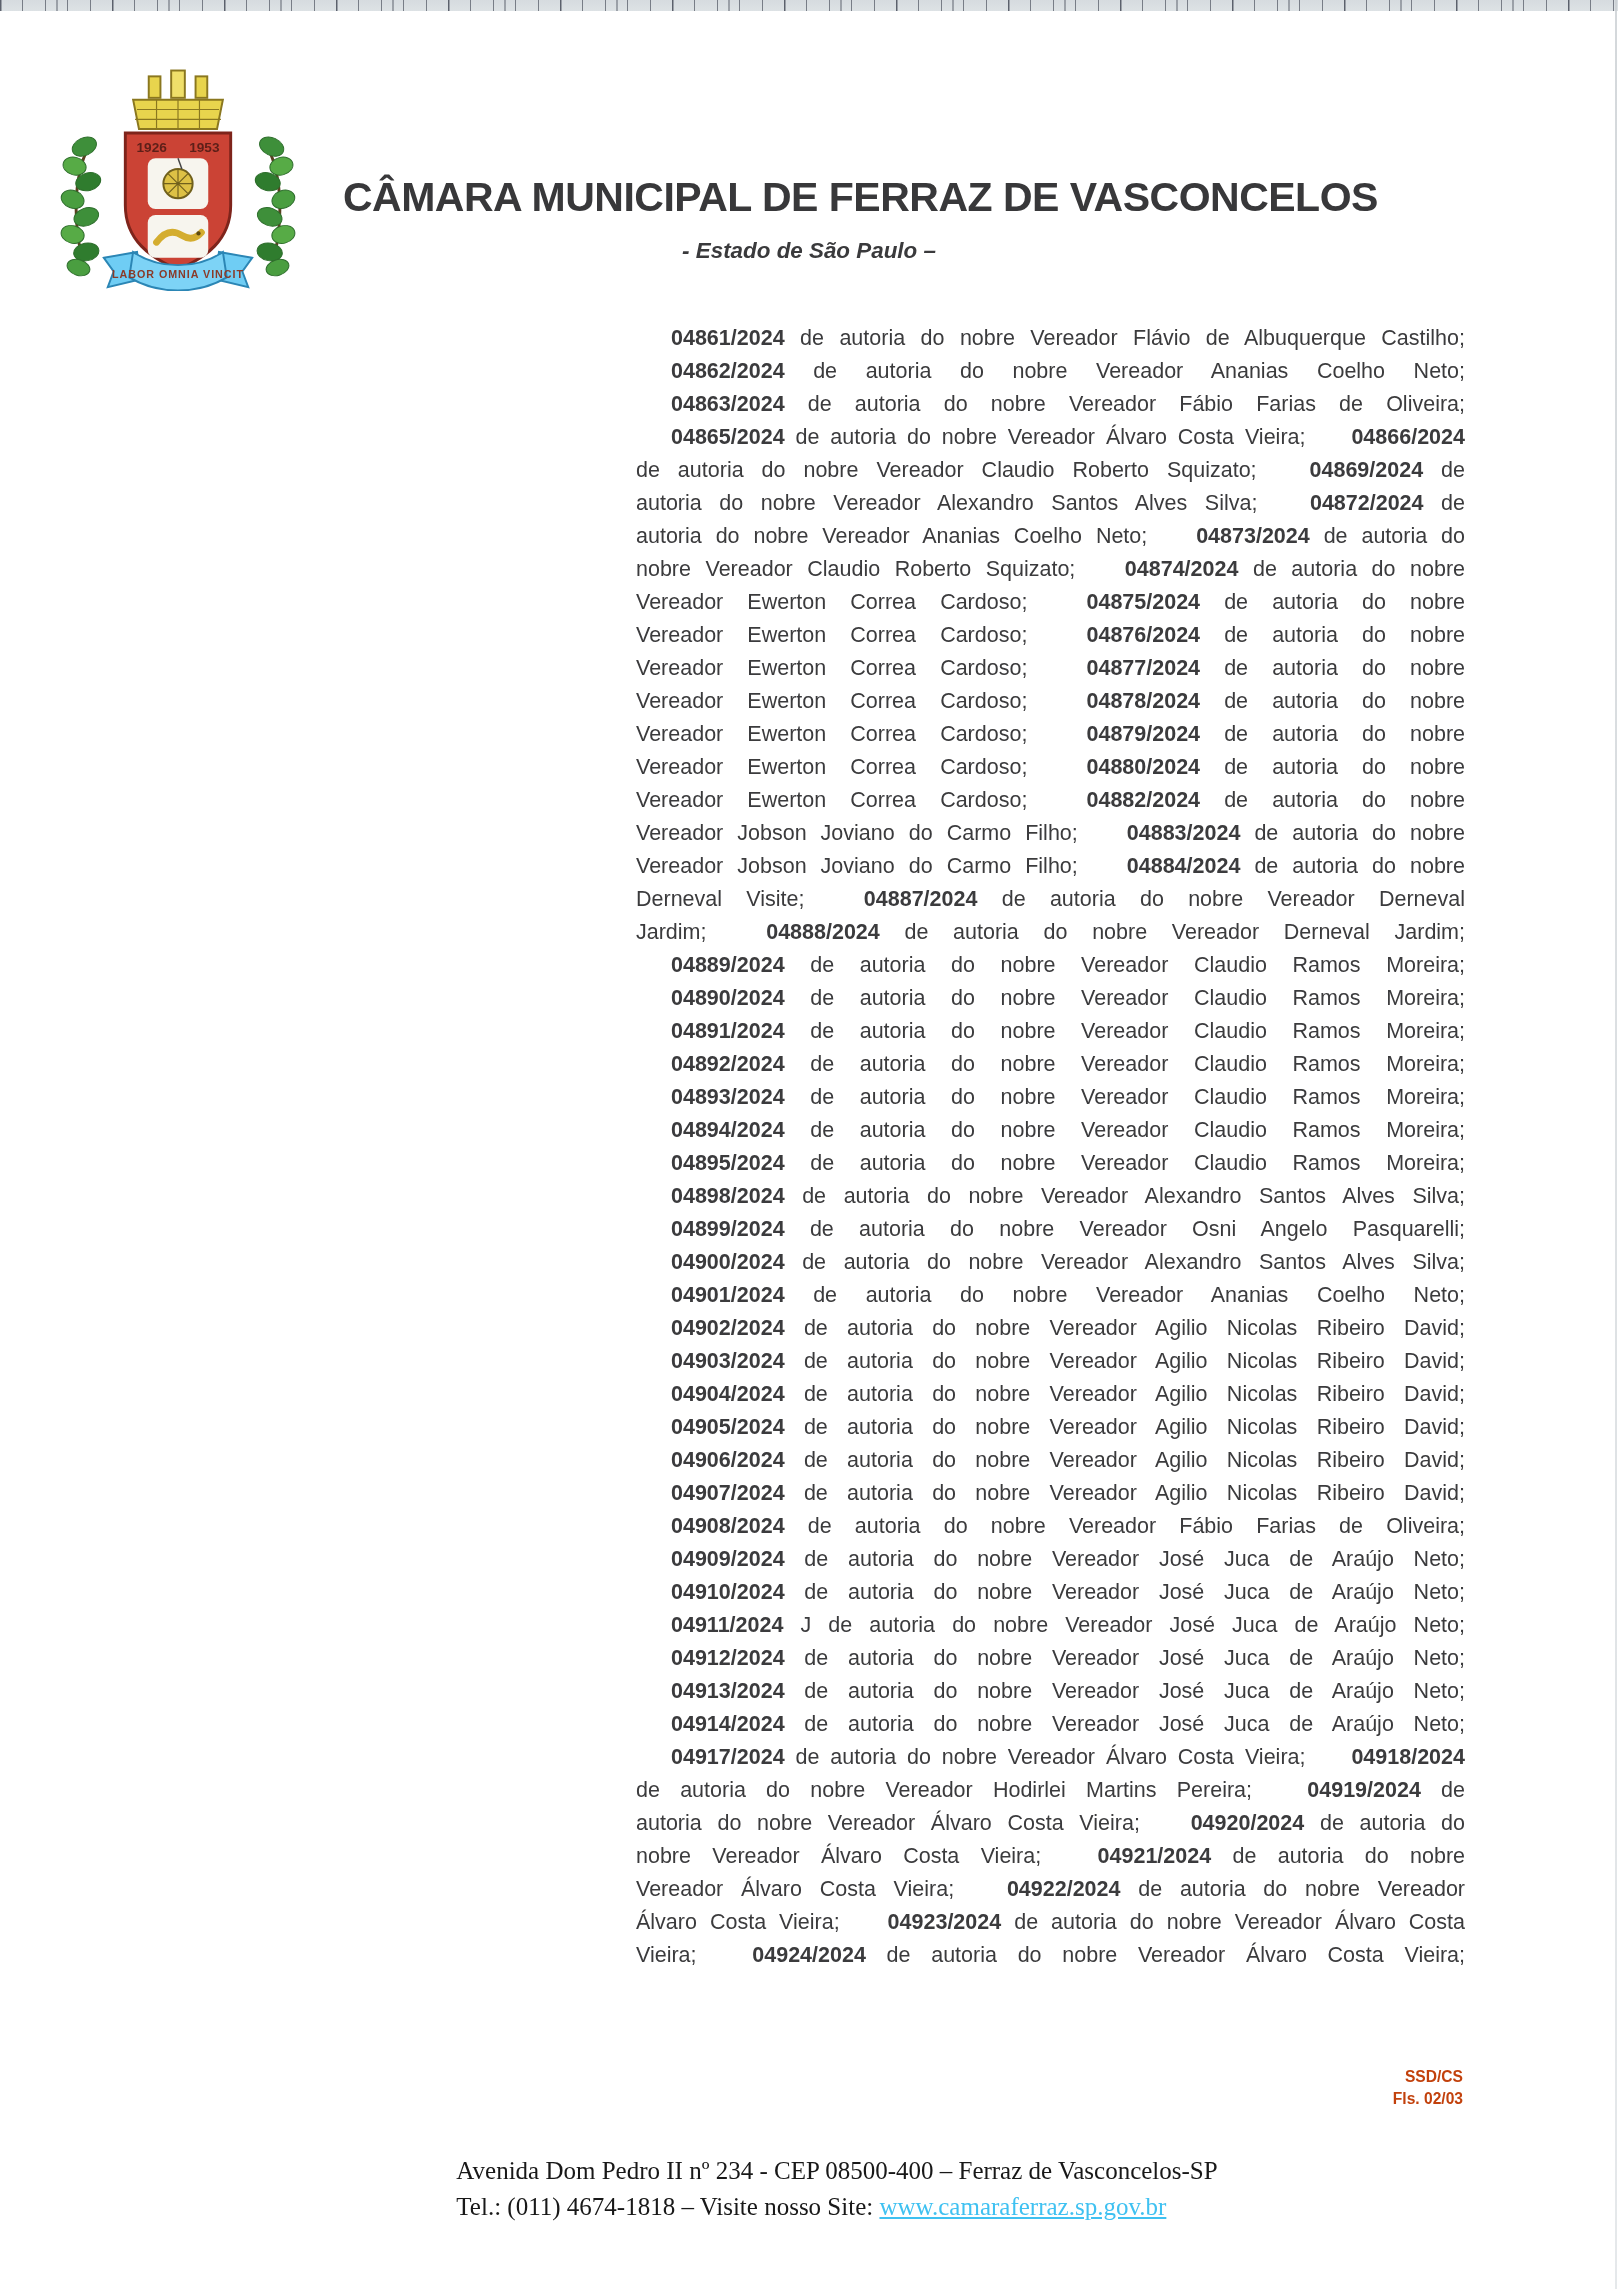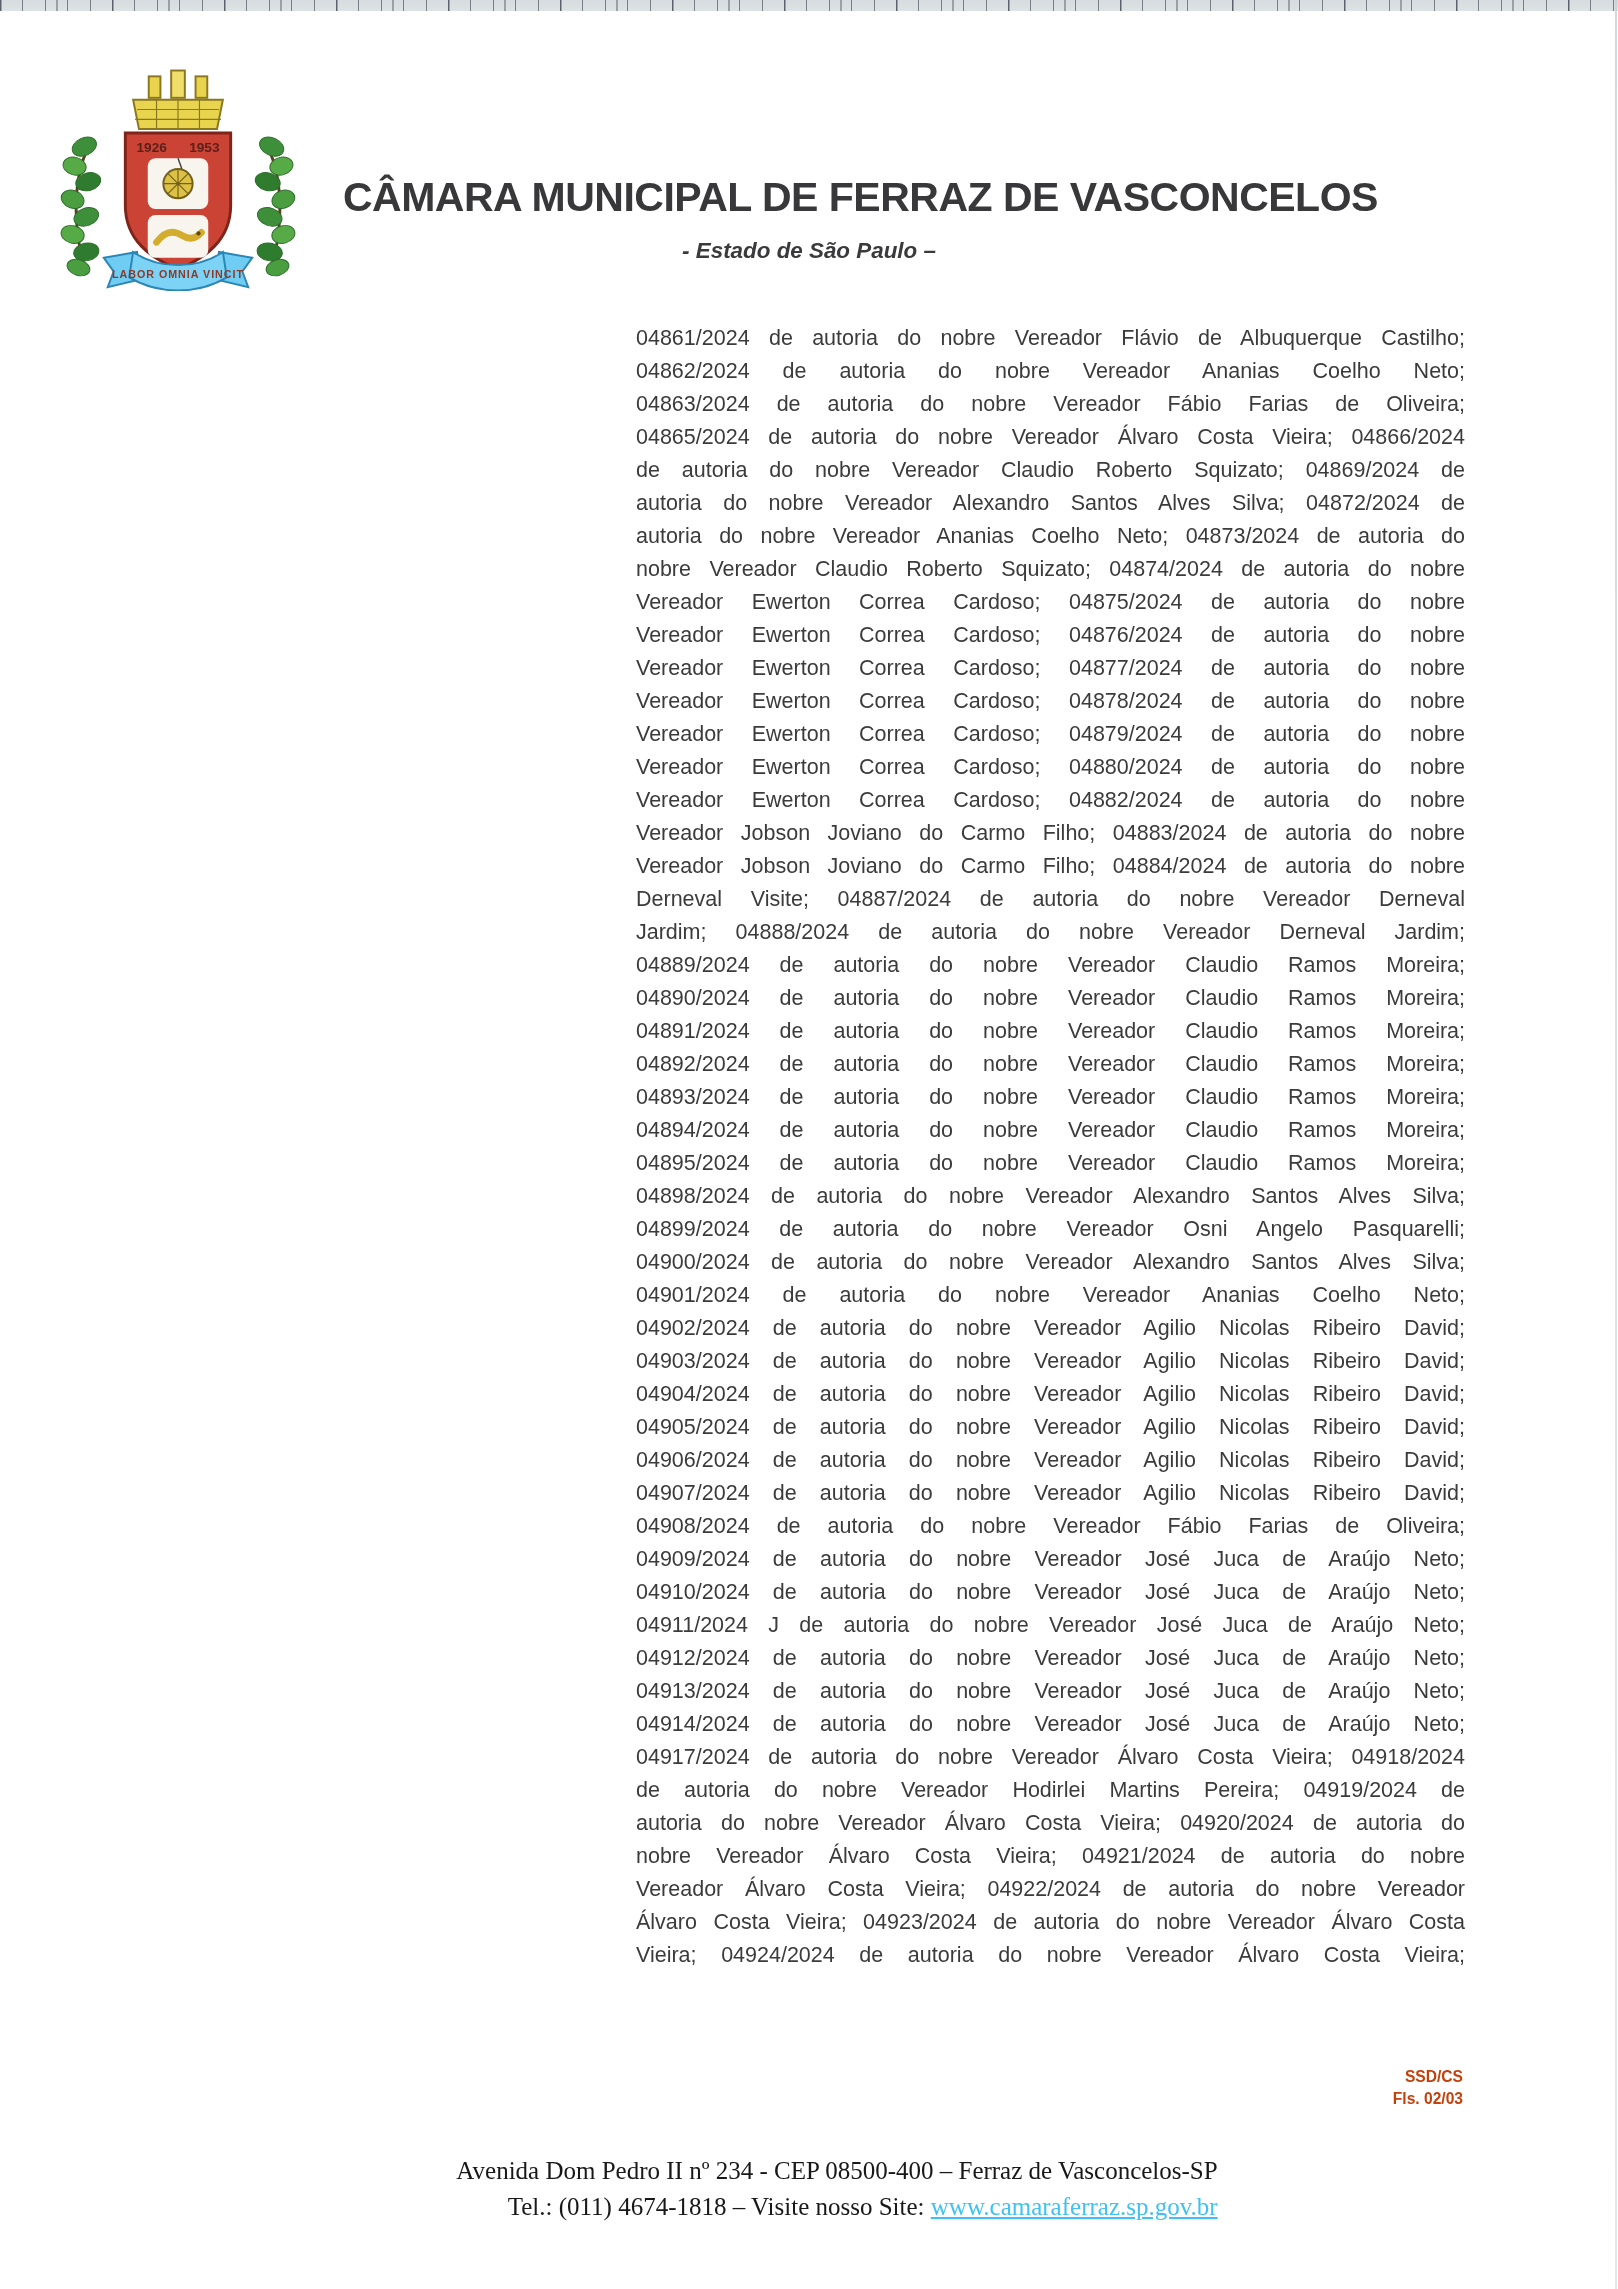--- a/index.html
+++ b/index.html
@@ -31,31 +31,31 @@
     font-size:22.4px;font-weight:bold;color:#3a3a3c;white-space:nowrap;font-style:italic;
   }
   
   .doc-lines{
     position:absolute;left:636px;top:322px;width:829px;
     font-size:21.5px;line-height:33px;color:#3b3b3d;
   }
   .line{
     text-align:justify;text-align-last:justify;height:33px;overflow:hidden;
   }
-  .line .num{font-weight:normal;}
+  .line .num{font-weight:bold;margin-left:35px;}
   
   .ref-block{
     position:absolute;right:156px;top:2066px;text-align:right;
     font-size:15.6px;font-weight:bold;color:#c2410c;line-height:21.5px;
   }
   
   .footer{
     position:absolute;left:837px;top:2153px;transform:translateX(-50%);
     font-family:"Liberation Serif","DejaVu Serif",serif;
-    font-size:25px;color:#181818;text-align:right;line-height:36px;white-space:nowrap;
+    font-size:25px;color:#181818;text-align:left;line-height:36px;white-space:nowrap;
   }
   .footer a{color:#3fc1f1;text-decoration:underline;}
 </style>
 </head>
 <body>
 
 <div class="page">
 
   <div class="scan-strip-top"></div>
   <div class="scan-strip-right"></div>

